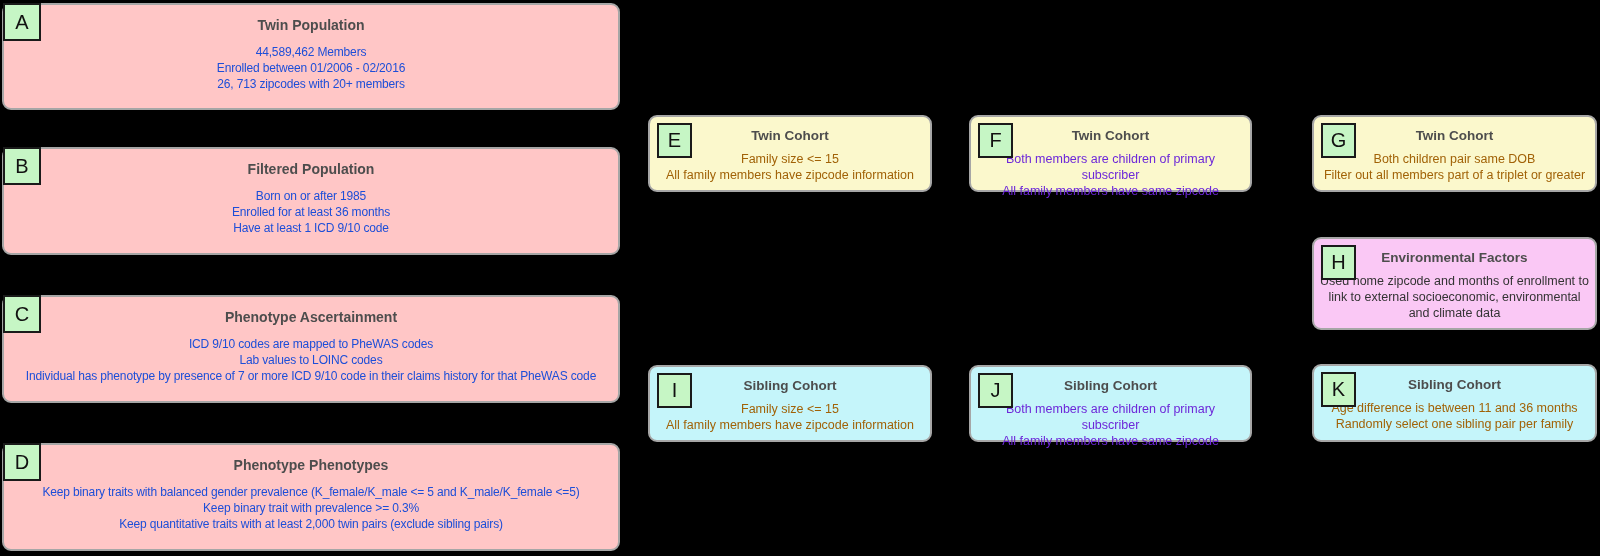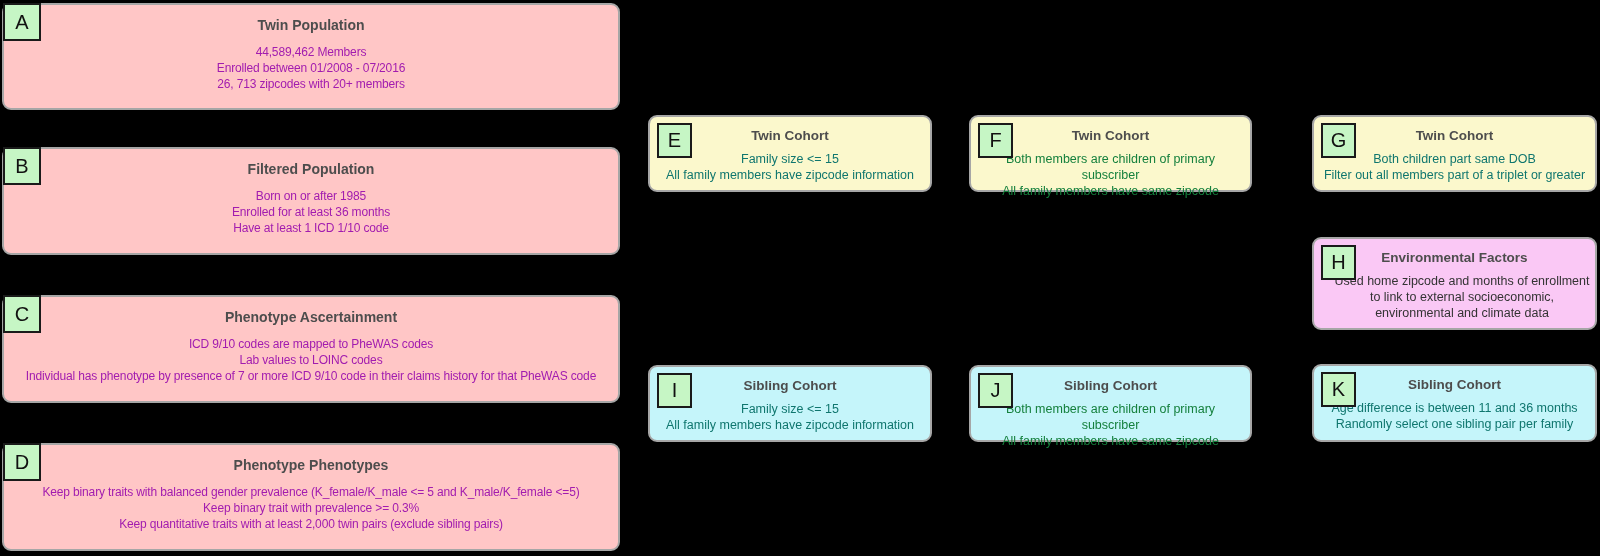--- a/index.html
+++ b/index.html
@@ -24,29 +24,29 @@
   }
   .box-left  .label-square { left:-1px; top:-2px; width:38px; height:38px; }
   .box-small .label-square { left:7px;  top:6px;  width:35px; height:35px; }
 
   .box-title { font-weight:bold; font-size:14px; color:#4D4D4D; }
 
   
   .box-left { padding-top:12px; }
   .box-left .box-title { margin-bottom:11px; }
   .box-left .line {
-    font-size:12px; line-height:16px; color:#a21caf; letter-spacing:-0.15px;
+    font-size:12px; line-height:16px; color:#1d4ed8; letter-spacing:-0.15px;
   }
 
   
   .box-small { padding:11px 5px 0 5px; }
   .box-small .box-title { font-size:13.5px; margin-bottom:8px; }
-  .box-small .line { font-size:12.5px; line-height:16px; color:#0f766e; }
-  .box-small.muted .line { color:#15803d; }
-  .box-small .wrap-body { font-size:12.5px; line-height:16px; color:#333333;margin-left:15px; }
+  .box-small .line { font-size:12.5px; line-height:16px; color:#a16207; }
+  .box-small.muted .line { color:#6d28d9; }
+  .box-small .wrap-body { font-size:12.5px; line-height:16px; color:#333333; }
 
   
   #box-a { left:2px;    top:3px;   width:618px; height:107px; }
   #box-b { left:2px;    top:147px; width:618px; height:108px; }
   #box-c { left:2px;    top:295px; width:618px; height:108px; }
   #box-d { left:2px;    top:443px; width:618px; height:108px; }
   #box-e { left:648px;  top:115px; width:284px; height:77px; }
   #box-f { left:969px;  top:115px; width:283px; height:77px; }
   #box-g { left:1312px; top:115px; width:285px; height:77px; }
   #box-h { left:1312px; top:237px; width:285px; height:93px; }
@@ -55,32 +55,32 @@
   #box-k { left:1312px; top:364px; width:285px; height:78px; }
 </style>
 </head>
 <body>
 
 <div id="box-a" class="box pink box-left">
   <div class="label-square">A</div>
   <div class="box-title">Twin Population</div>
   <div class="box-body">
     <div class="line">44,589,462 Members</div>
-    <div class="line">Enrolled between 01/2008 - 07/2016</div>
+    <div class="line">Enrolled between 01/2006 - 02/2016</div>
     <div class="line">26, 713 zipcodes with 20+ members</div>
   </div>
 </div>
 
 <div id="box-b" class="box pink box-left">
   <div class="label-square">B</div>
   <div class="box-title">Filtered Population</div>
   <div class="box-body">
     <div class="line">Born on or after 1985</div>
     <div class="line">Enrolled for at least 36 months</div>
-    <div class="line">Have at least 1 ICD 1/10 code</div>
+    <div class="line">Have at least 1 ICD 9/10 code</div>
   </div>
 </div>
 
 <div id="box-c" class="box pink box-left">
   <div class="label-square">C</div>
   <div class="box-title">Phenotype Ascertainment</div>
   <div class="box-body">
     <div class="line">ICD 9/10 codes are mapped to PheWAS codes</div>
     <div class="line">Lab values to LOINC codes</div>
     <div class="line">Individual has phenotype by presence of 7 or more ICD 9/10 code in their claims history for that PheWAS code</div>
@@ -112,21 +112,21 @@
   <div class="box-body">
     <div class="line">Both members are children of primary subscriber</div>
     <div class="line">All family members have same zipcode</div>
   </div>
 </div>
 
 <div id="box-g" class="box yellow box-small">
   <div class="label-square">G</div>
   <div class="box-title">Twin Cohort</div>
   <div class="box-body">
-    <div class="line">Both children part same DOB</div>
+    <div class="line">Both children pair same DOB</div>
     <div class="line">Filter out all members part of a triplet or greater</div>
   </div>
 </div>
 
 <div id="box-h" class="box magenta box-small">
   <div class="label-square">H</div>
   <div class="box-title">Environmental Factors</div>
   <div class="wrap-body">Used home zipcode and months of enrollment to link to external socioeconomic, environmental and climate data</div>
 </div>
 

